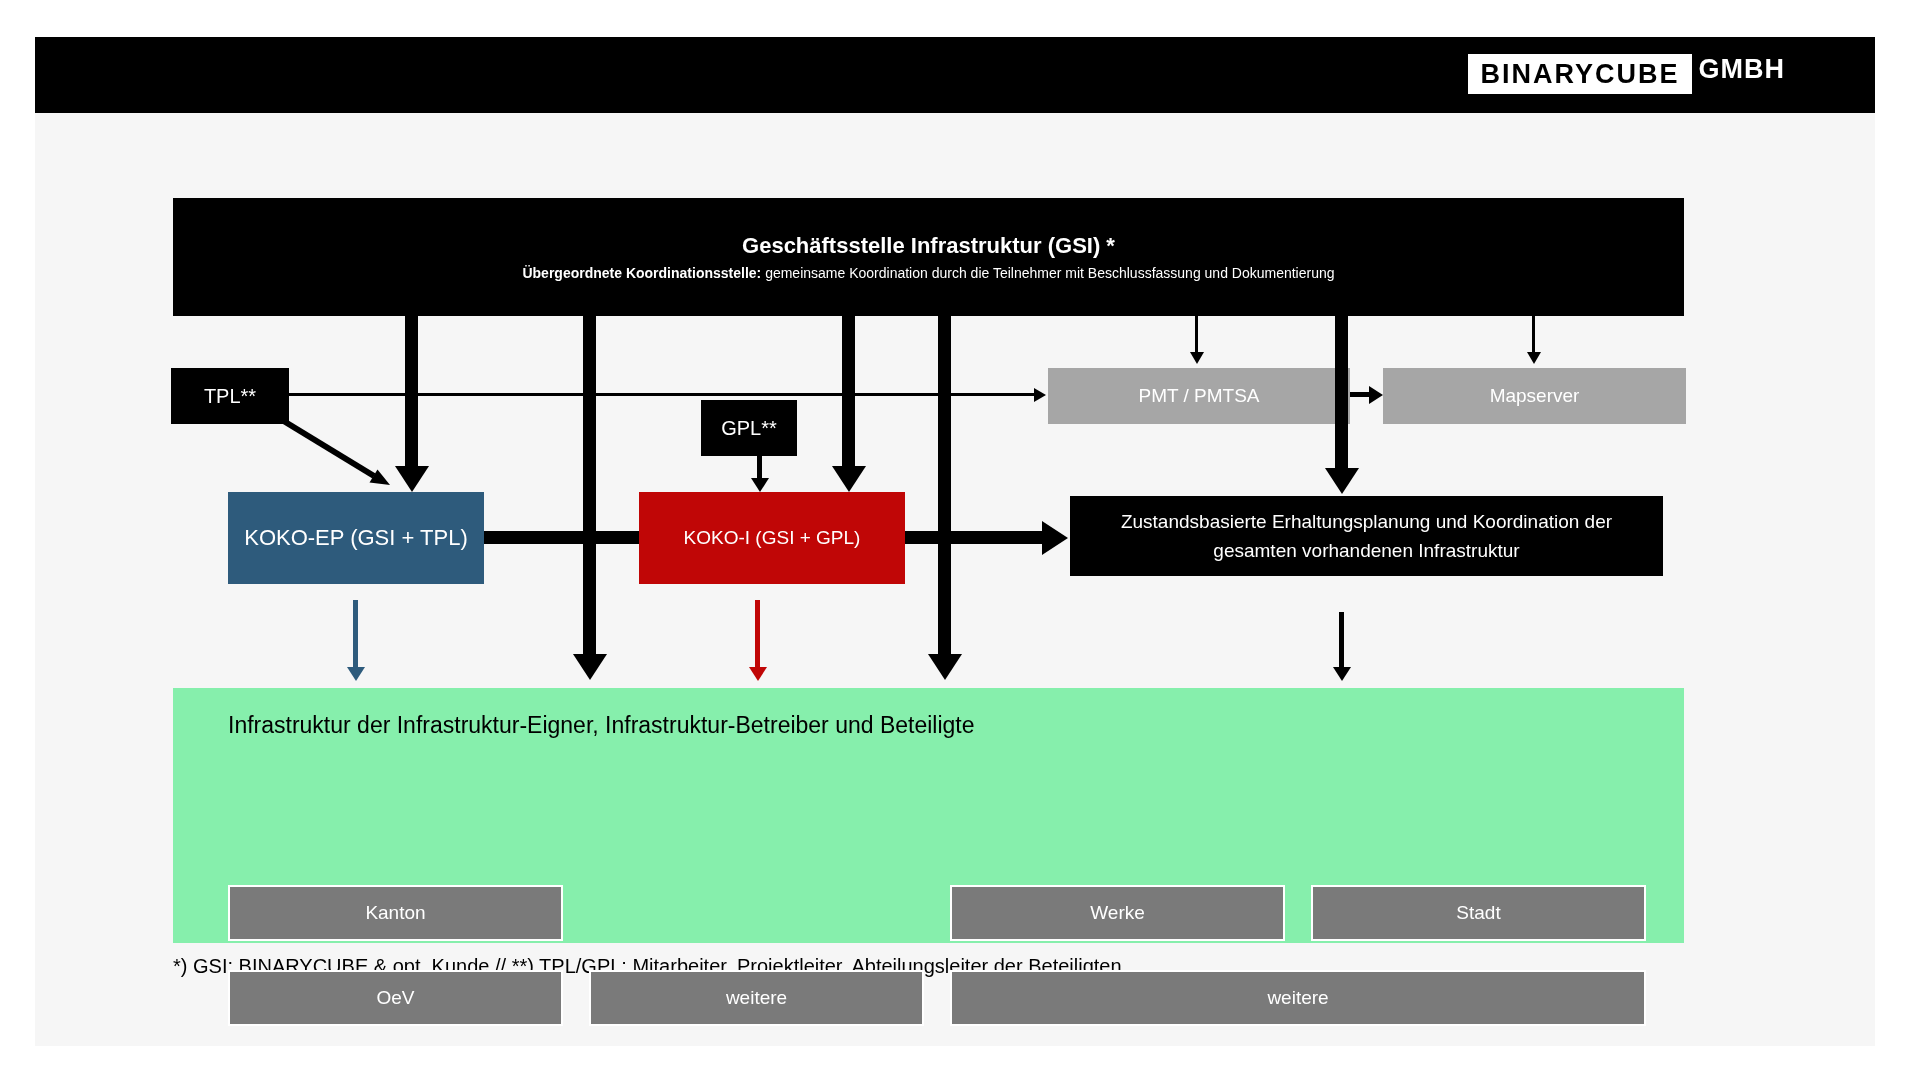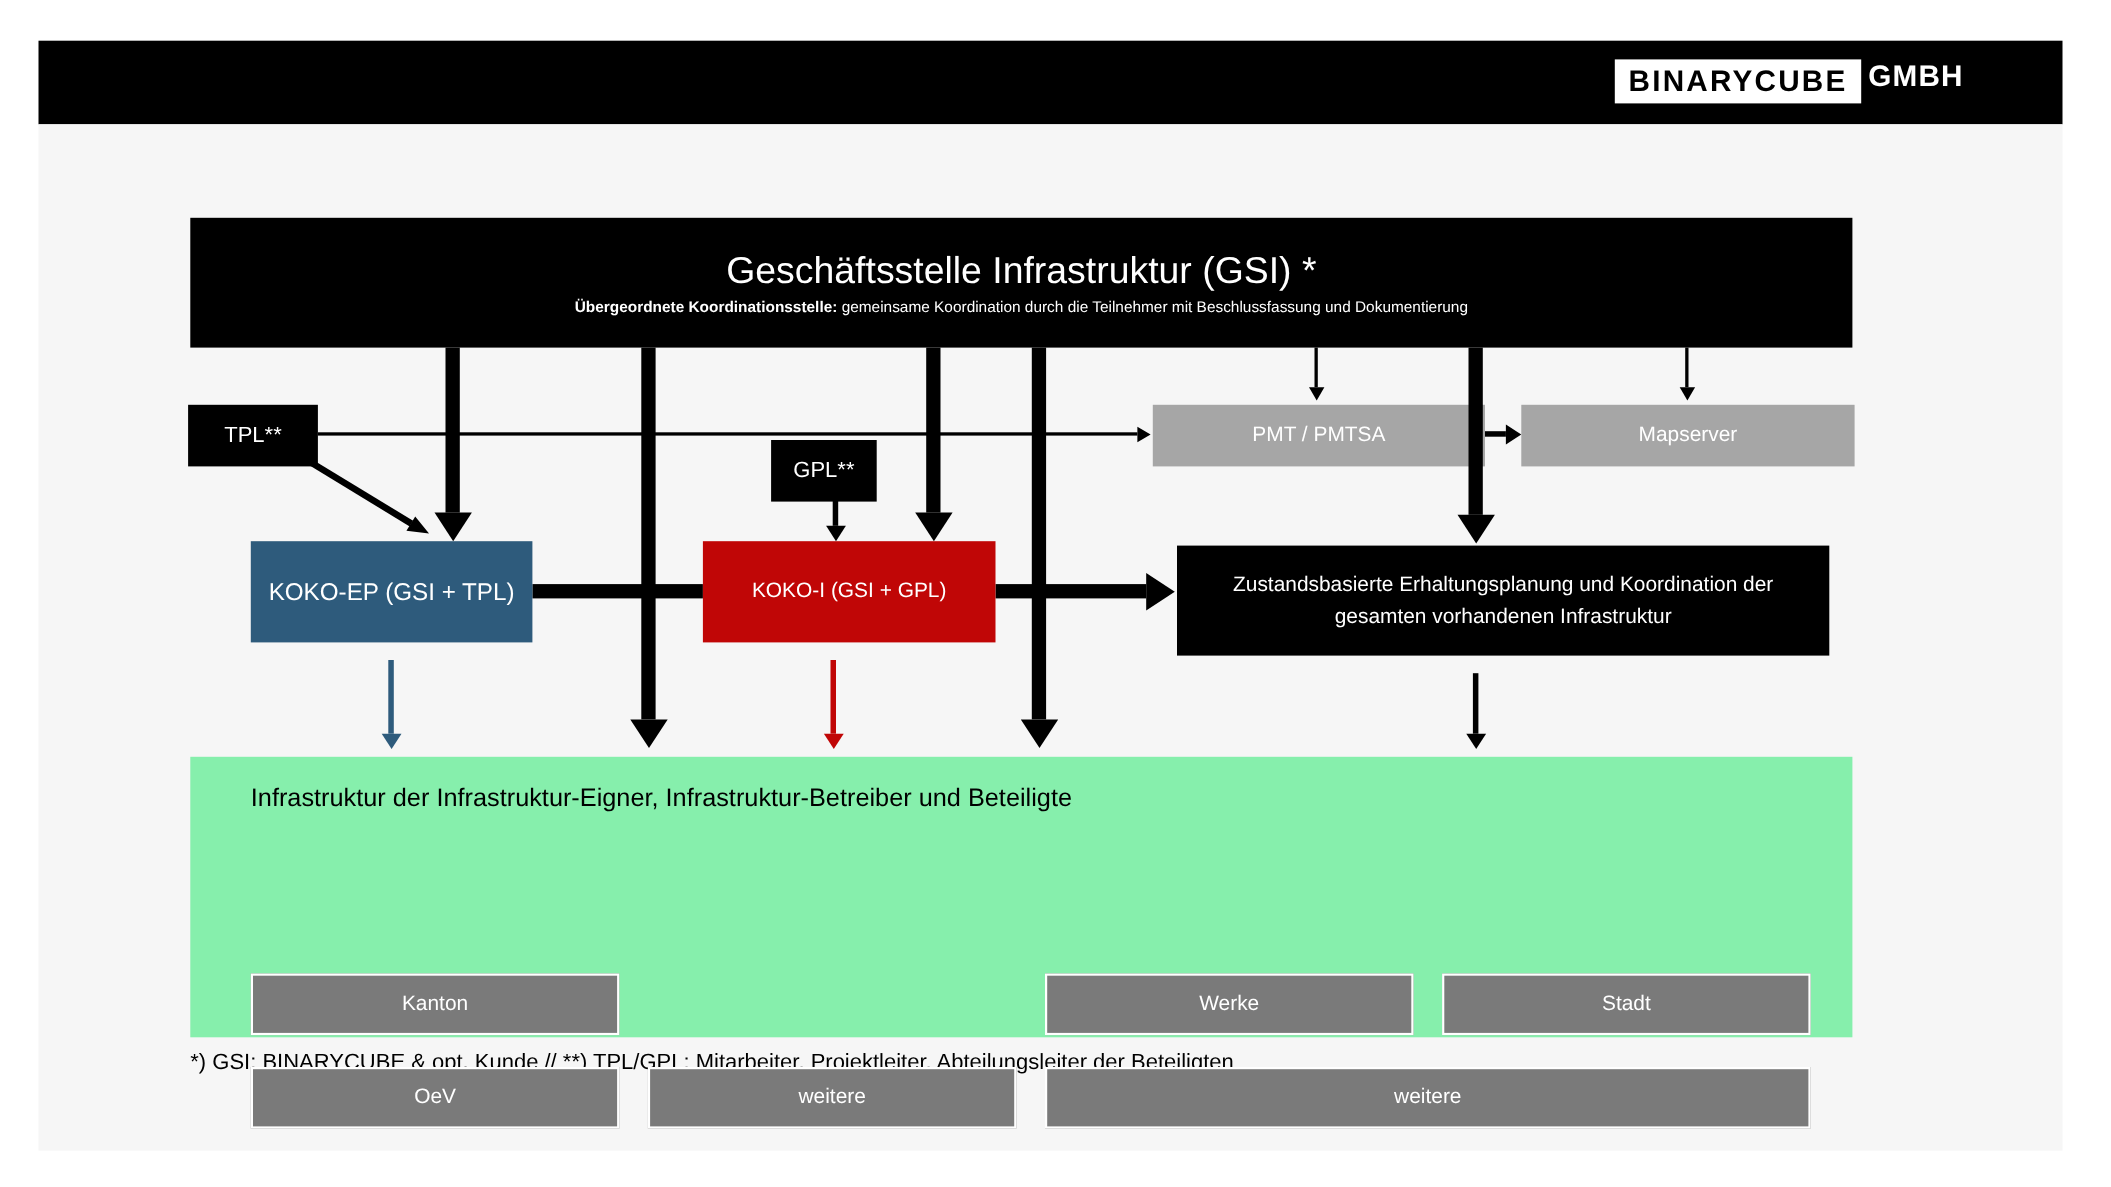--- a/index.html
+++ b/index.html
@@ -16,32 +16,32 @@
     padding:5px 12px;line-height:30px;
   }
   #logo .logosuffix{color:#fff;font-size:27px;font-weight:600;letter-spacing:1px;}
   
   #content{left:35px;top:113px;width:1840px;height:933px;background:#f6f6f6;}
   
   .box{position:absolute;display:flex;align-items:center;justify-content:center;
        color:#fff;text-align:center;box-sizing:border-box;}
   #titlebox{left:138px;top:85px;width:1511px;height:118px;background:#000;
             flex-direction:column;justify-content:center;gap:9px;z-index:2;}
-  #titlebox .t1{font-size:34px;font-weight:normal;line-height:1;}
+  #titlebox .t1{font-size:22px;font-weight:bold;line-height:1;}
   #titlebox .t2{font-size:14px;line-height:1;}
   #titlebox .t2 b{font-weight:bold;}
   .nodeblack{background:#000;font-size:20px;z-index:2;}
   .nodegray{background:#a6a6a6;font-size:19px;z-index:2;}
   #tpl{left:136px;top:255px;width:118px;height:56px;}
   #gpl{left:666px;top:255px;width:96px;height:56px;margin-top:32px;}
   #pmt{left:1013px;top:255px;width:302px;height:56px;}
   #mapserver{left:1348px;top:255px;width:303px;height:56px;}
   #kokoep{left:193px;top:379px;width:256px;height:92px;background:#2e5b7c;font-size:22px;z-index:2;}
   #kokoi{left:604px;top:379px;width:266px;height:92px;background:#c00606;font-size:19px;z-index:2;}
-  #erhalt{left:1035px;top:383px;width:593px;height:100px;background:#000;font-size:19px;
+  #erhalt{left:1035px;top:383px;width:593px;height:80px;background:#000;font-size:19px;
           line-height:1.55;padding:0 28px;z-index:2;}
   
   #infra{left:138px;top:575px;width:1511px;height:255px;background:#86efac;z-index:2;text-align:center;}
   #infra .heading{position:absolute;left:55px;top:24px;color:#000;font-size:23px;}
   .infrabox{position:absolute;height:56px;background:#7a7a7a;border:2px solid #fff;
             display:flex;align-items:center;justify-content:center;color:#fff;font-size:19px;
             box-sizing:border-box;}
   
   .varrow{position:absolute;z-index:1;}
   .varrow::after{content:"";position:absolute;top:100%;left:50%;transform:translateX(-50%);

